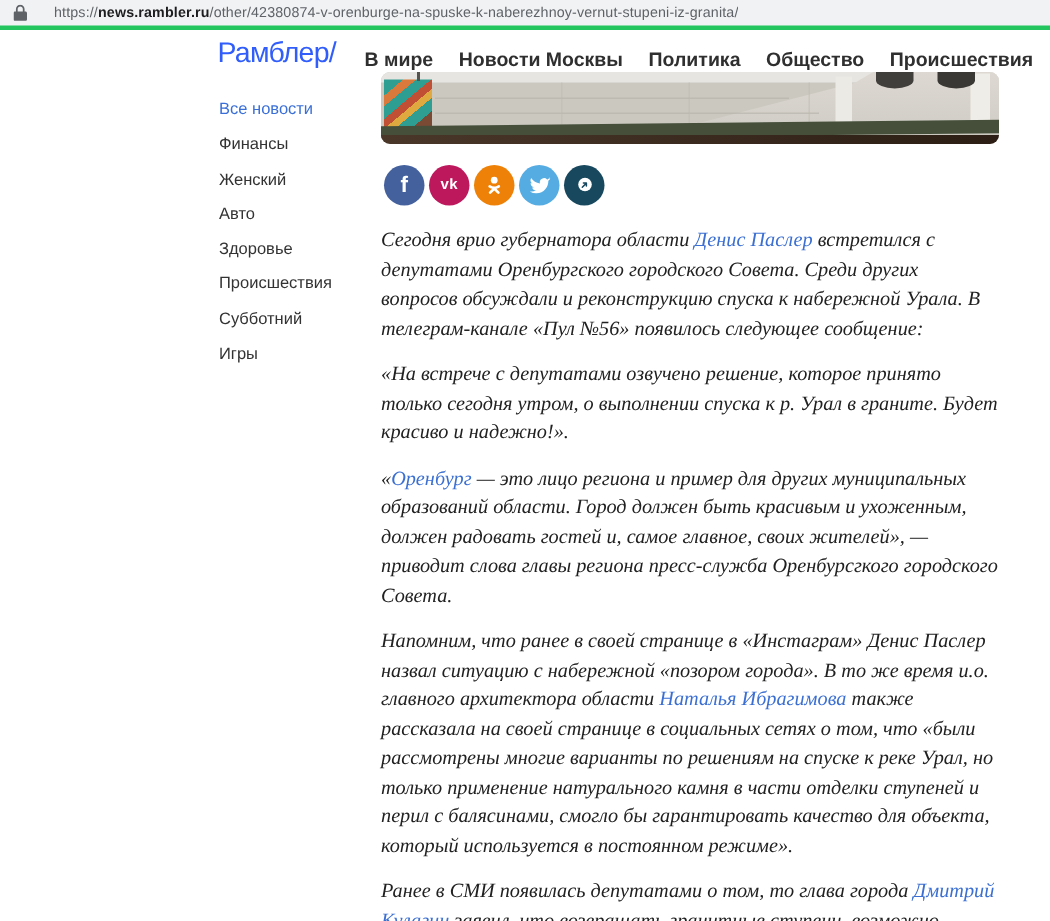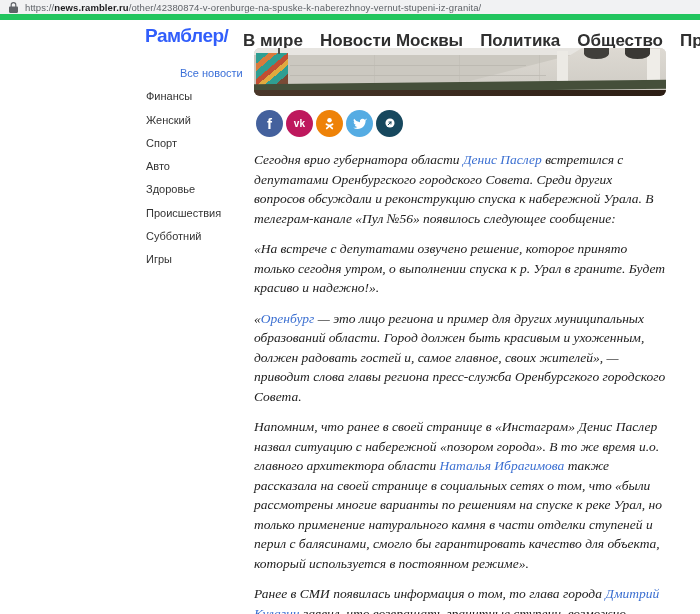--- a/index.html
+++ b/index.html
@@ -1,34 +1,34 @@
 <!DOCTYPE html>
 <html lang="ru" style="--logo-blue: #315efb; --link-blue: #3b6fd1; --sidebar-active: #3a6fd8;"><head>
 <meta charset="utf-8">
 <style>
   html,body{margin:0;padding:0;background:#fff;}
   body{width:700px;height:614px;overflow:hidden;font-family:"Liberation Sans",sans-serif;}
   .stage{position:relative;width:700px;height:614px;background:#fff;overflow:hidden;}
 
   
   .urlbar{position:absolute;top:0;left:0;width:700px;height:20px;background:#f1f2f3;
-    border-bottom:6px solid #22c55e;display:flex;align-items:center;padding:0 9px;box-sizing:border-box;gap:7px;}
+    border-bottom:3px solid #22c55e;display:flex;align-items:center;padding:0 9px;box-sizing:border-box;gap:18px;}
   .url-text{font-size:9.5px;color:#5f6368;white-space:nowrap;overflow:hidden;letter-spacing:.1px;}
   .url-domain{color:#1d1d1f;font-weight:bold;}
 
   
-  .logo{position:absolute;left:145px;top:25px;font-size:19px;font-weight:bold;
+  .logo{position:absolute;left:145px;top:25px;font-size:19px;font-weight:normal;
     color:var(--logo-blue,#315efb);letter-spacing:-.5px;cursor:pointer;}
   .nav{position:absolute;left:243px;top:31px;right:0;height:17px;overflow:hidden;white-space:nowrap;}
-  .nav-item{display:inline-block;margin-right:17px;font-size:17px;font-weight:bold;color:#2f2f2f;cursor:pointer;}
+  .nav-item{display:inline-block;margin-right:17px;font-size:13px;font-weight:bold;color:#2f2f2f;cursor:pointer;}
 
   
   .sidebar{position:absolute;left:146px;top:62px;width:100px;}
   .side-item{display:block;height:23.3px;line-height:23.3px;font-size:11px;color:#333;cursor:pointer;text-decoration:none;}
-  .side-item.active{color:var(--sidebar-active,#3a6fd8);margin-left:34px;}
+  .side-item.active{color:var(--sidebar-active,#3a6fd8);}
 
   
   .photo{position:absolute;left:254px;top:48px;width:412px;height:48px;border-radius:6px;
     overflow:hidden;background:#cbc8c0;}
   .photo *{position:absolute;}
   .ph-top{top:0;left:0;width:100%;height:7px;background:#e7e5e1;}
   .ph-seam{background:#b5b2aa;opacity:.65;height:1px;}
   .ph-sv{background:#bdbab2;opacity:.5;width:1px;top:7px;height:28px;}
   .ph-mosaic{left:2px;top:5px;width:32px;height:33px;
     background:linear-gradient(140deg,#2f9e92 0 18%,#d97a3c 18% 30%,#2f9e92 30% 44%,#c04f33 44% 55%,#e0a93f 55% 65%,#2f9e92 65% 80%,#7a4a35 80% 100%);}
@@ -73,21 +73,20 @@
     <span class="url-text"><span>https://</span><span class="url-domain">news.rambler.ru</span><span>/other/42380874-v-orenburge-na-spuske-k-naberezhnoy-vernut-stupeni-iz-granita/</span></span>
   </div>
 
   <div class="logo">Рамблер/</div>
   <div class="nav"><span class="nav-item">В мире</span><span class="nav-item">Новости Москвы</span><span class="nav-item">Политика</span><span class="nav-item">Общество</span><span class="nav-item">Происшествия</span><span class="nav-item">Наука и техника</span></div>
 
   <div class="sidebar">
       <a class="side-item active">Все новости</a>
       <a class="side-item">Финансы</a>
       <a class="side-item">Женский</a>
-      <a class="side-item">Спорт</a>
       <a class="side-item">Авто</a>
       <a class="side-item">Здоровье</a>
       <a class="side-item">Происшествия</a>
       <a class="side-item">Субботний</a>
       <a class="side-item">Игры</a>
     </div>
 
   <div class="photo">
     <div class="ph-top"></div>
     <div class="ph-balu"></div>
@@ -140,16 +139,16 @@
           </span>
         </button>
       </span>
   </div>
 
   <div class="article">
       <p><span>Сегодня врио губернатора области </span><a>Денис Паслер</a><span> встретился с депутатами Оренбургского городского Совета. Среди других вопросов обсуждали и реконструкцию спуска к набережной Урала. В телеграм-канале «Пул №56» появилось следующее сообщение:</span></p>
       <p><span>«На встрече с депутатами озвучено решение, которое принято только сегодня утром, о выполнении спуска к р. Урал в граните. Будет красиво и надежно!».</span></p>
       <p><span>«</span><a>Оренбург</a><span> — это лицо региона и пример для других муниципальных образований области. Город должен быть красивым и ухоженным, должен радовать гостей и, самое главное, своих жителей», — приводит слова главы региона пресс-служба Оренбурсгкого городского Совета.</span></p>
       <p><span>Напомним, что ранее в своей странице в «Инстаграм» Денис Паслер назвал ситуацию с набережной «позором города». В то же время и.о. главного архитектора области </span><a>Наталья Ибрагимова</a><span> также рассказала на своей странице в социальных сетях о том, что «были рассмотрены многие варианты по решениям на спуске к реке Урал, но только применение натурального камня в части отделки ступеней и перил с балясинами, смогло бы гарантировать качество для объекта, который используется в постоянном режиме».</span></p>
-      <p><span>Ранее в СМИ появилась информация о том, то глава города </span><a>Дмитрий Кулагин</a><span> заявил, что возвращать гранитные ступени, возможно, будут только в следующем году. Однако до сих пор официально не озвучено, когда именно начнется реконструкция лестницы с использованием натурального камня.</span></p>
+      <p><span>Ранее в СМИ появилась депутатами о том, то глава города </span><a>Дмитрий Кулагин</a><span> заявил, что возвращать гранитные ступени, возможно, будут только в следующем году. Однако до сих пор официально не озвучено, когда именно начнется реконструкция лестницы с использованием натурального камня.</span></p>
     </div>
 
 </div>
 
 </body></html>

